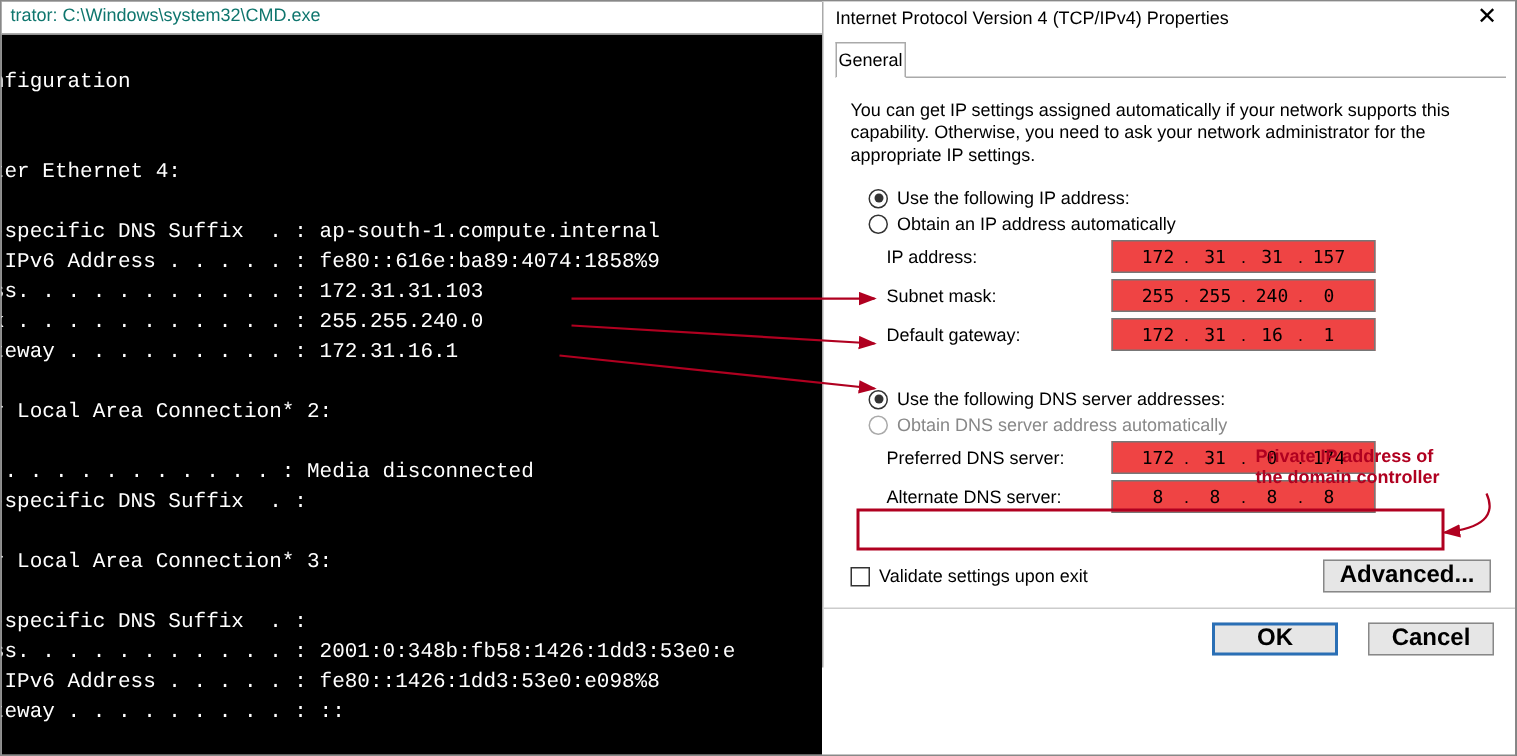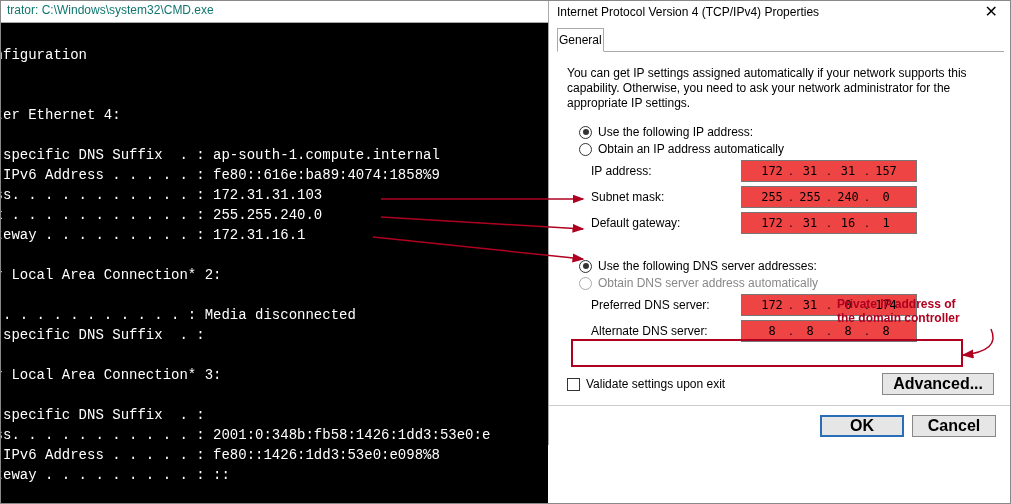--- a/index.html
+++ b/index.html
@@ -149,21 +149,21 @@
   .btn.focus { border: 2px solid #2a6fb5; height:22px; }
   .bottom-row {
     position:absolute;
     bottom: 0; left:0; right:0;
     height: 40px;
     border-top: 1px solid #ccc;
     display:flex;
     justify-content:flex-end;
     align-items:center;
     padding: 0 16px;
-    gap: 8px;
+    gap: 20px;
   }
   .validate-row {
     position:absolute;
     bottom: 50px;
     left: 18px; right: 18px;
     display:flex;
     align-items:center;
   }
   .validate-row .spacer { flex:1; }
   

